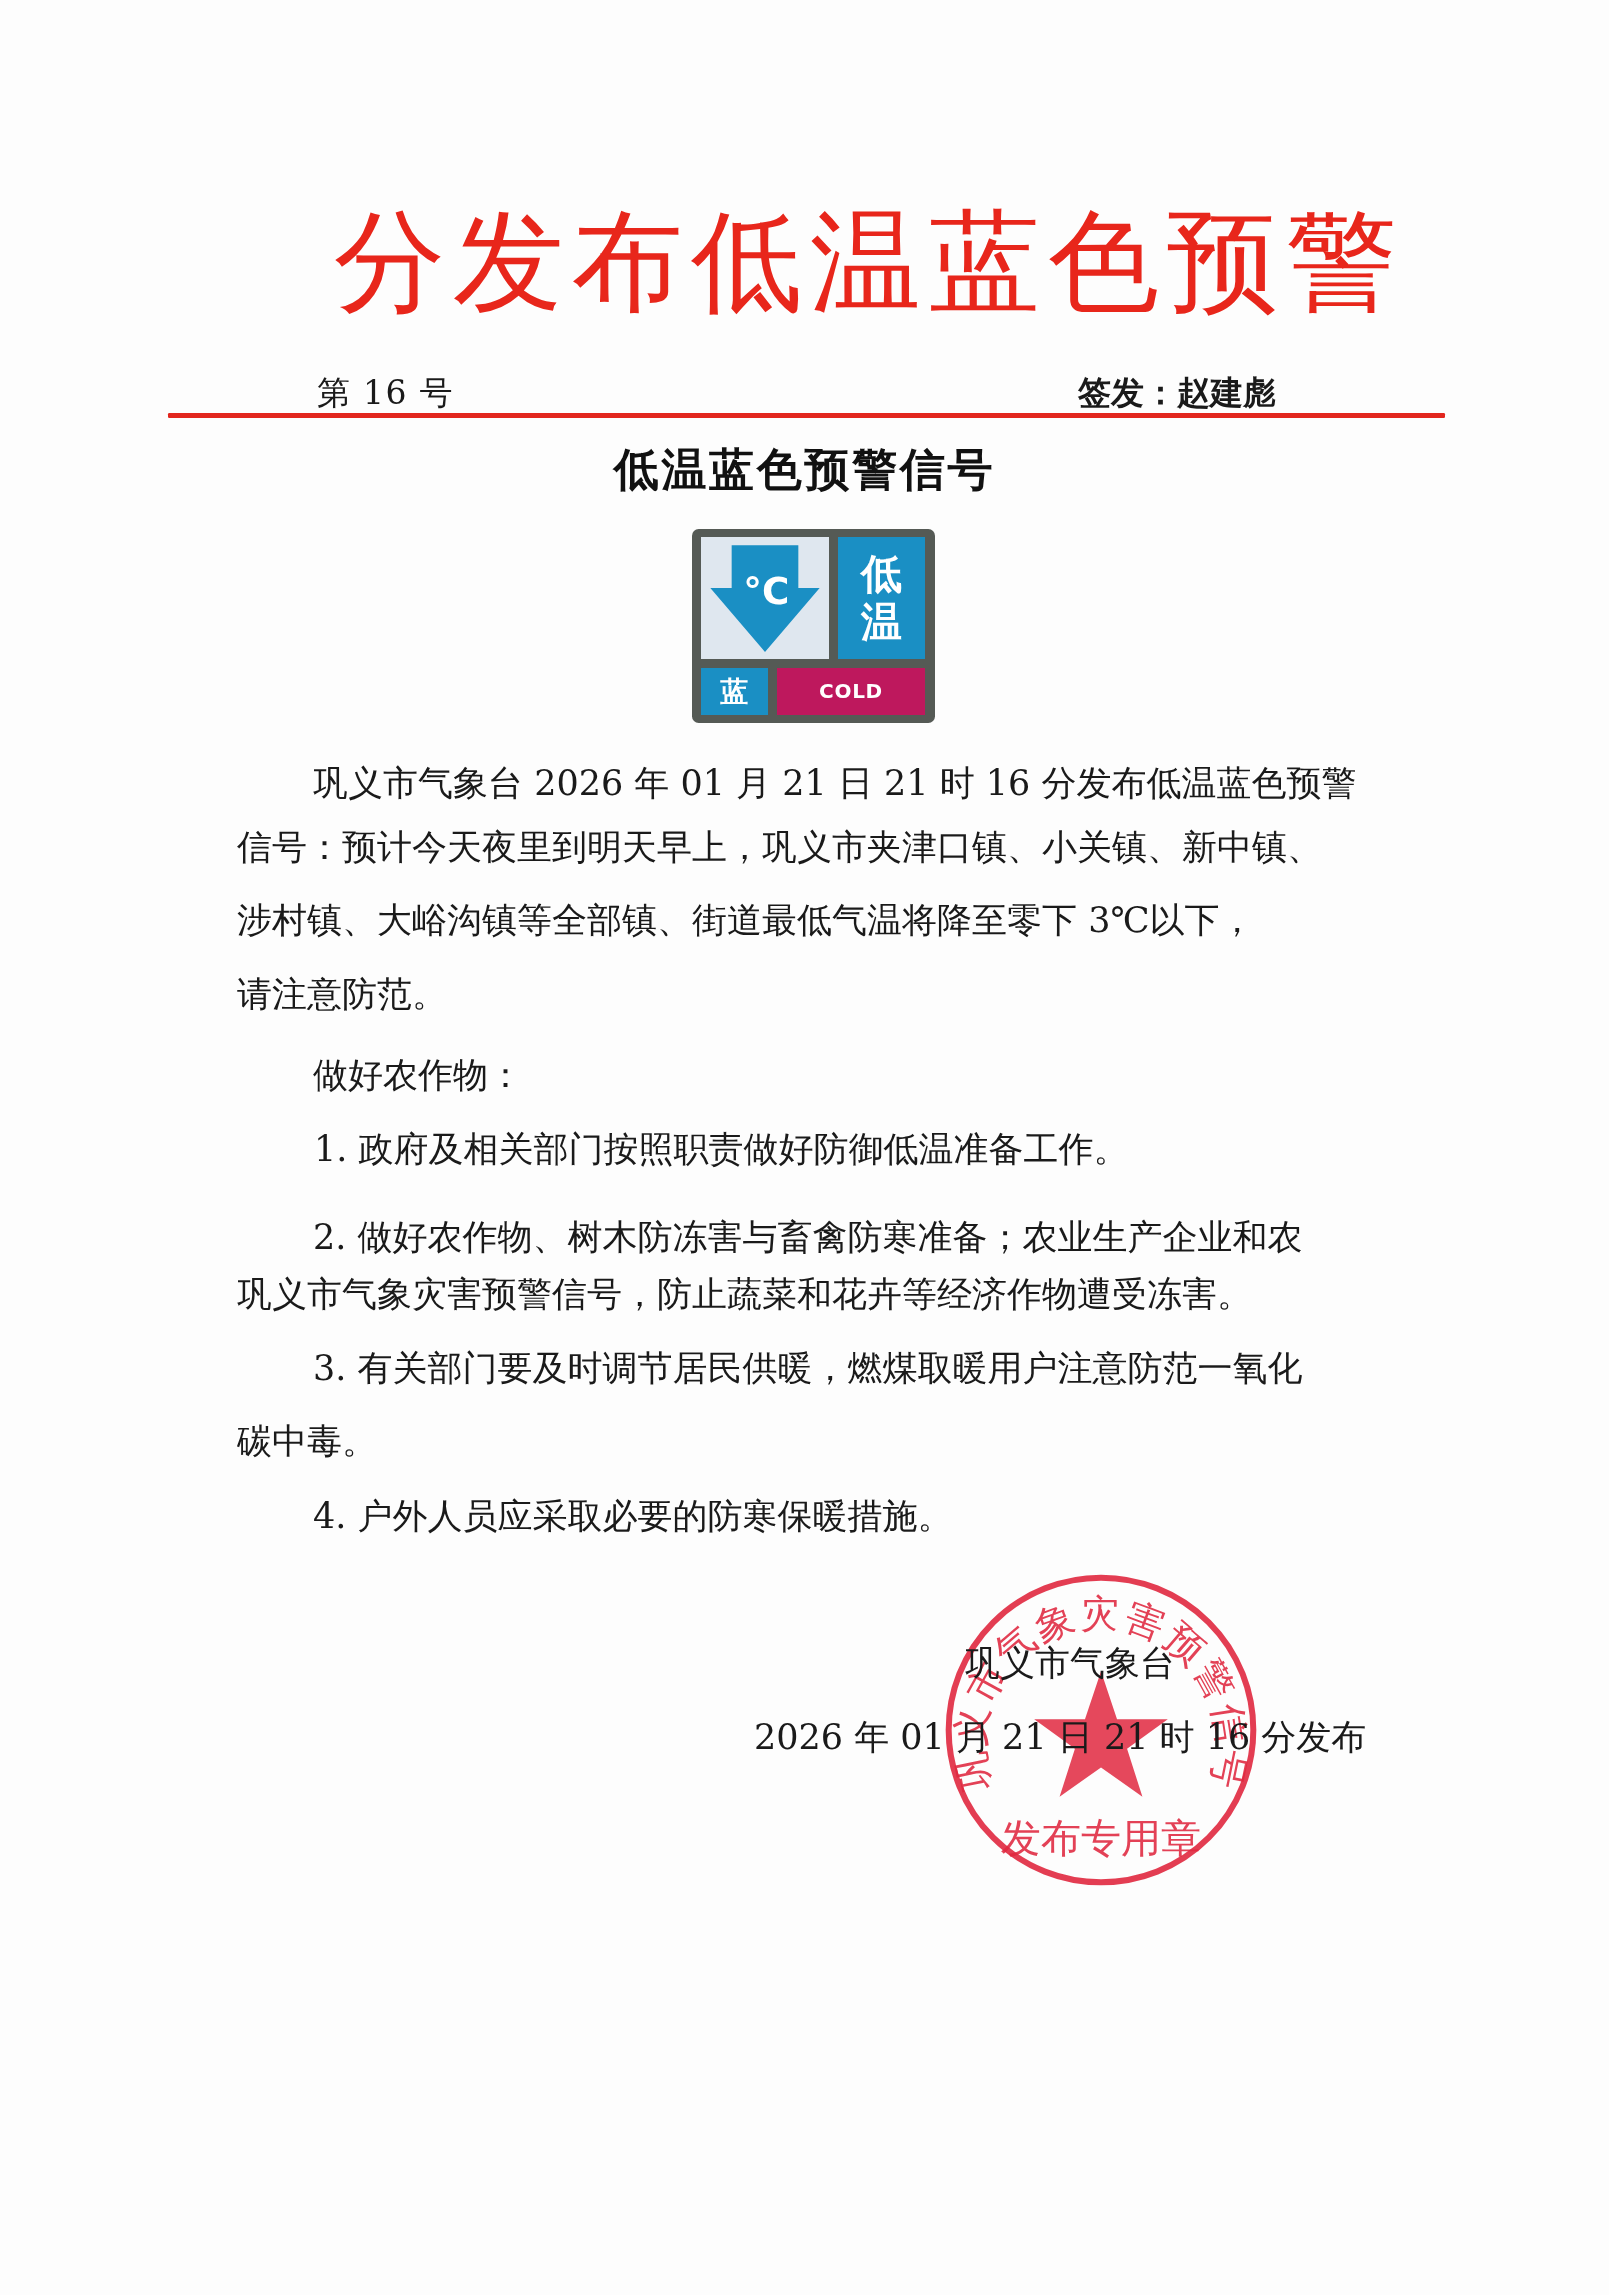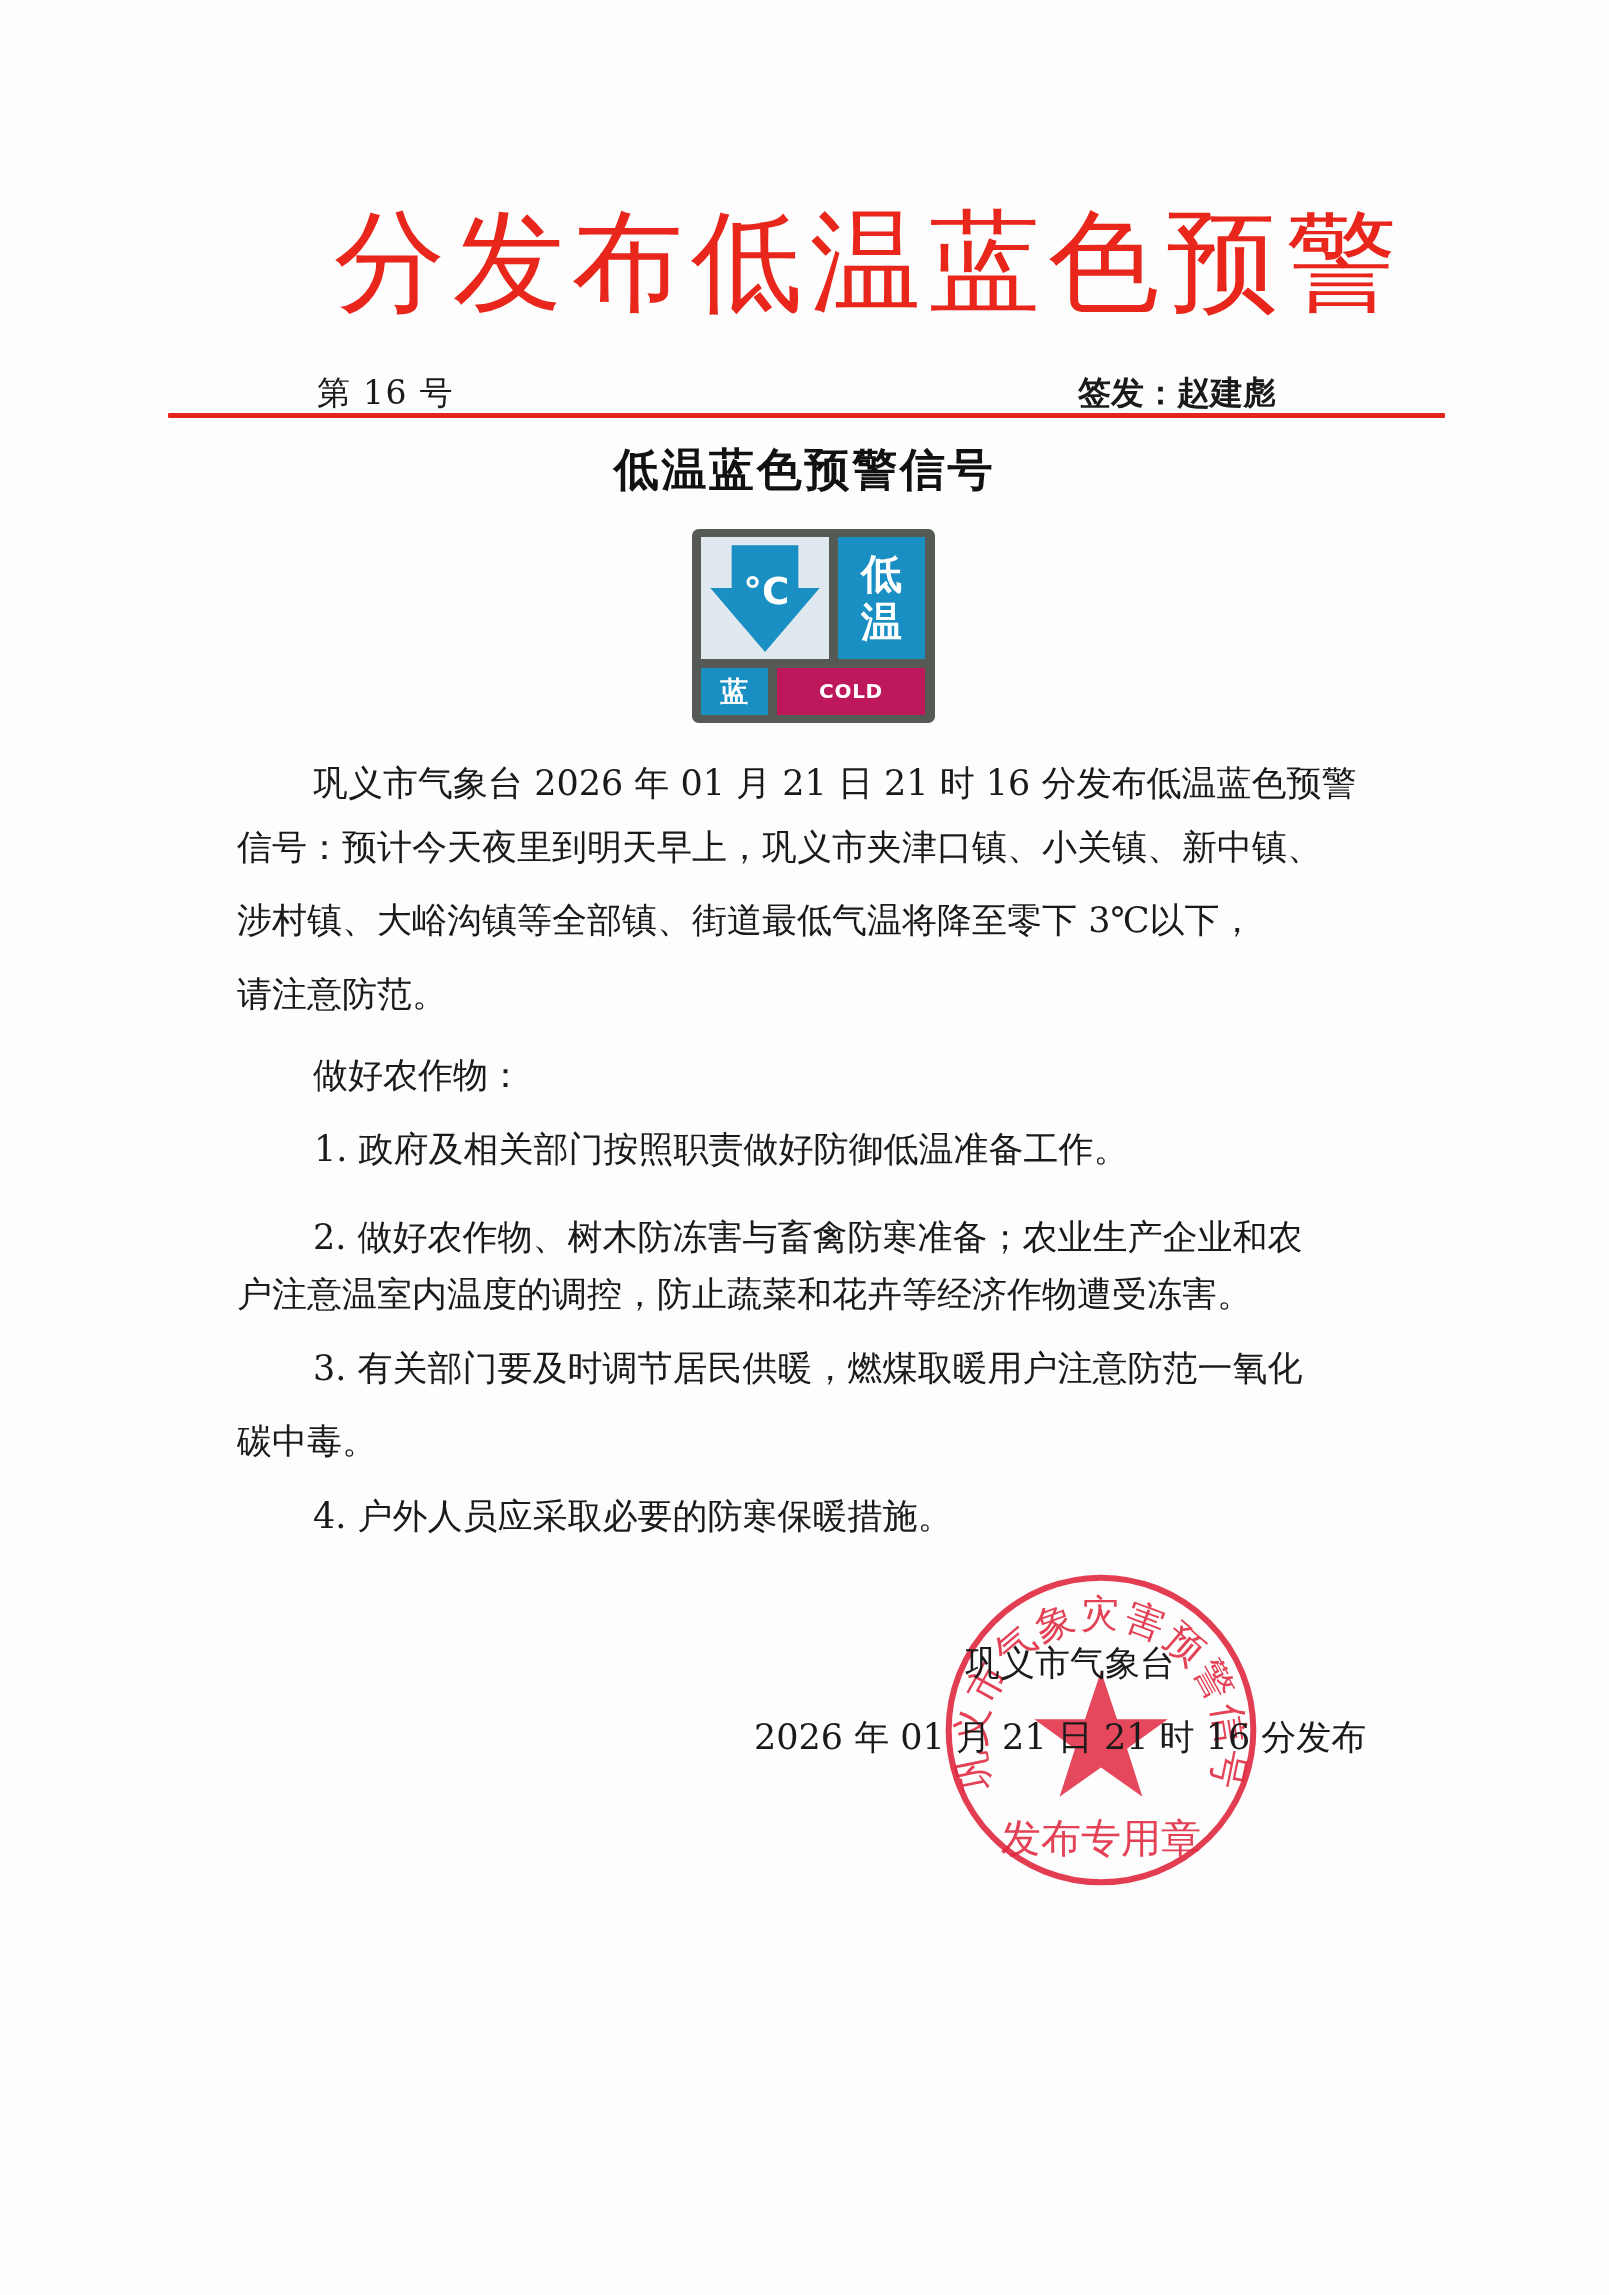--- a/index.html
+++ b/index.html
@@ -136,21 +136,21 @@
 </div>
 
 <div class="body-line" style="left:313px; top:712px;margin-top:48px;">巩义市气象台 2026 年 01 月 21 日 21 时 16 分发布低温蓝色预警</div>
 <div class="body-line" style="left:237px; top:824px;">信号：预计今天夜里到明天早上，巩义市夹津口镇、小关镇、新中镇、</div>
 <div class="body-line" style="left:237px; top:897px;">涉村镇、大峪沟镇等全部镇、街道最低气温将降至零下 3℃以下，</div>
 <div class="body-line" style="left:237px; top:971px;">请注意防范。</div>
 
 <div class="body-line" style="left:313px; top:1052px;">做好农作物：</div>
 <div class="body-line" style="left:314px; top:1126px;">1. 政府及相关部门按照职责做好防御低温准备工作。</div>
 <div class="body-line" style="left:313px; top:1214px;">2. 做好农作物、树木防冻害与畜禽防寒准备；农业生产企业和农</div>
-<div class="body-line" style="left:237px; top:1271px;">户注意温室内温度的调控，防止蔬菜和花卉等经济作物遭受冻害。</div>
+<div class="body-line" style="left:237px; top:1271px;">巩义市气象灾害预警信号，防止蔬菜和花卉等经济作物遭受冻害。</div>
 <div class="body-line" style="left:313px; top:1345px;">3. 有关部门要及时调节居民供暖，燃煤取暖用户注意防范一氧化</div>
 <div class="body-line" style="left:237px; top:1418px;">碳中毒。</div>
 <div class="body-line" style="left:313px; top:1493px;">4. 户外人员应采取必要的防寒保暖措施。</div>
 
 <svg class="abs seal" viewBox="0 0 476 476">
   <defs>
     <path id="sealArc" d="M 78,330 A 175,175 0 1,1 398,330" fill="none"></path>
   </defs>
   <circle cx="238" cy="238" r="228" fill="none" stroke="#e0283f" stroke-width="9" opacity="0.9"></circle>
   <text font-family="DejaVu Sans, sans-serif" font-size="58" fill="#e0283f" opacity="0.88" letter-spacing="4">

